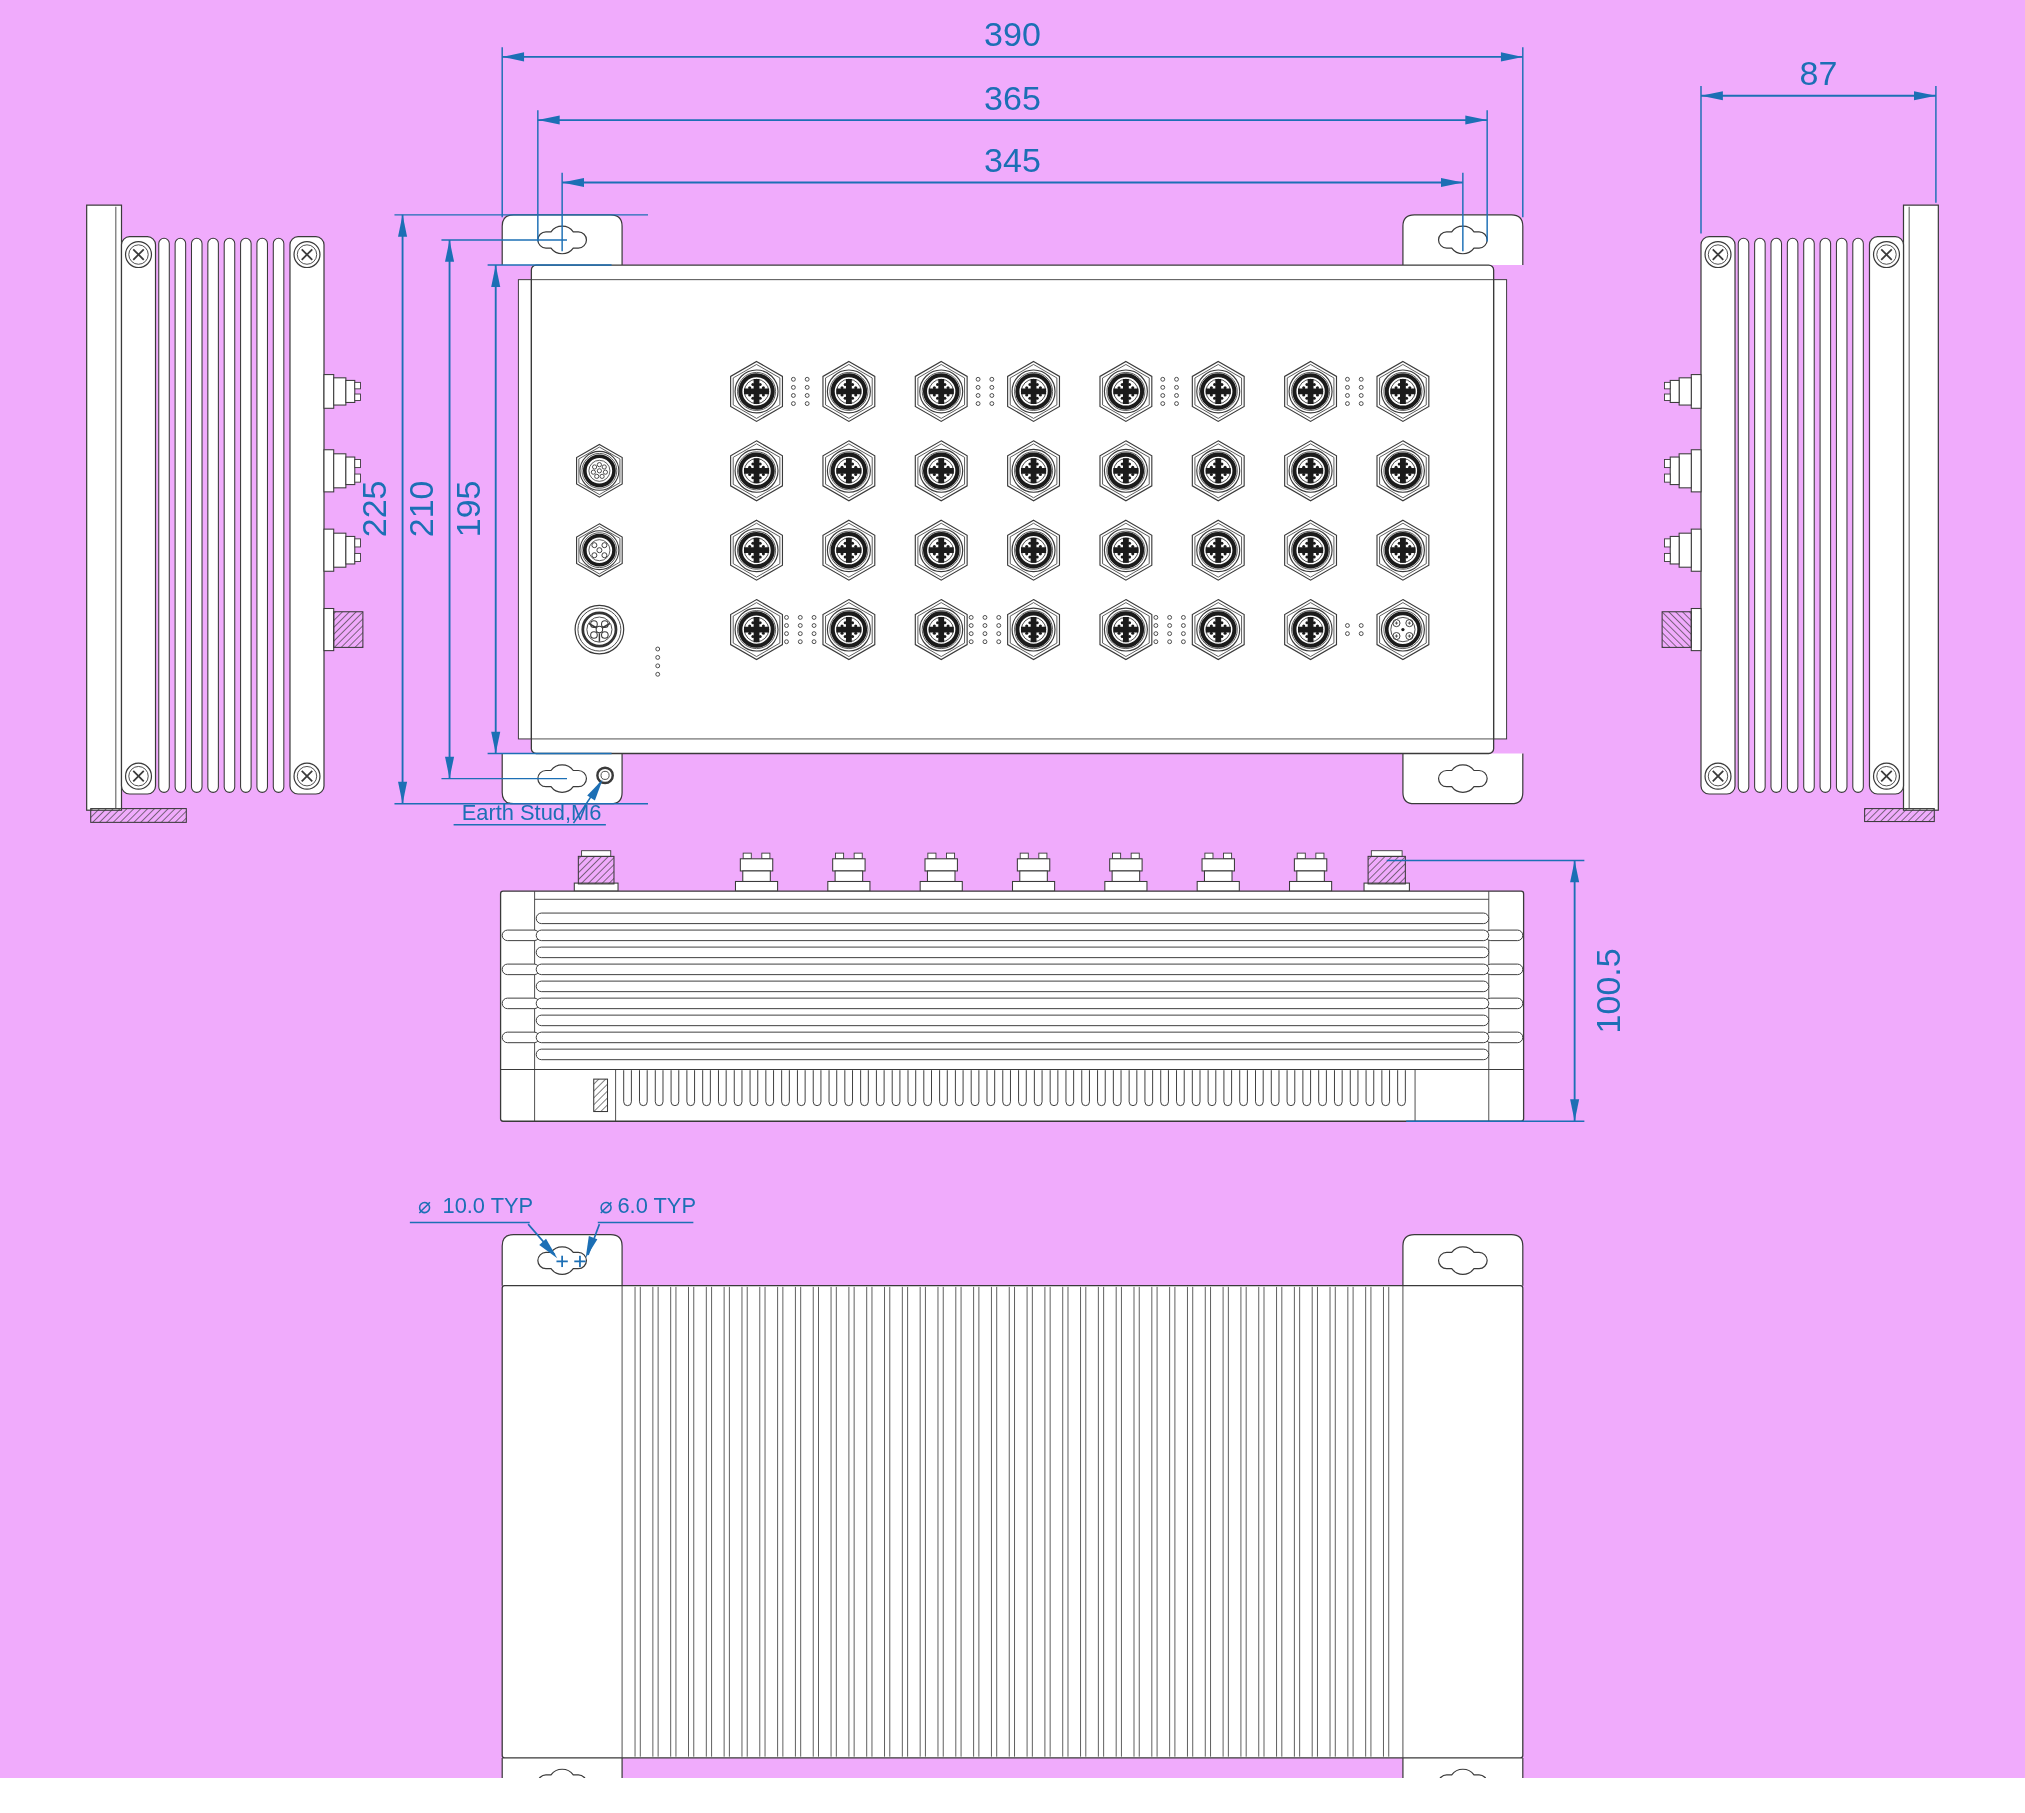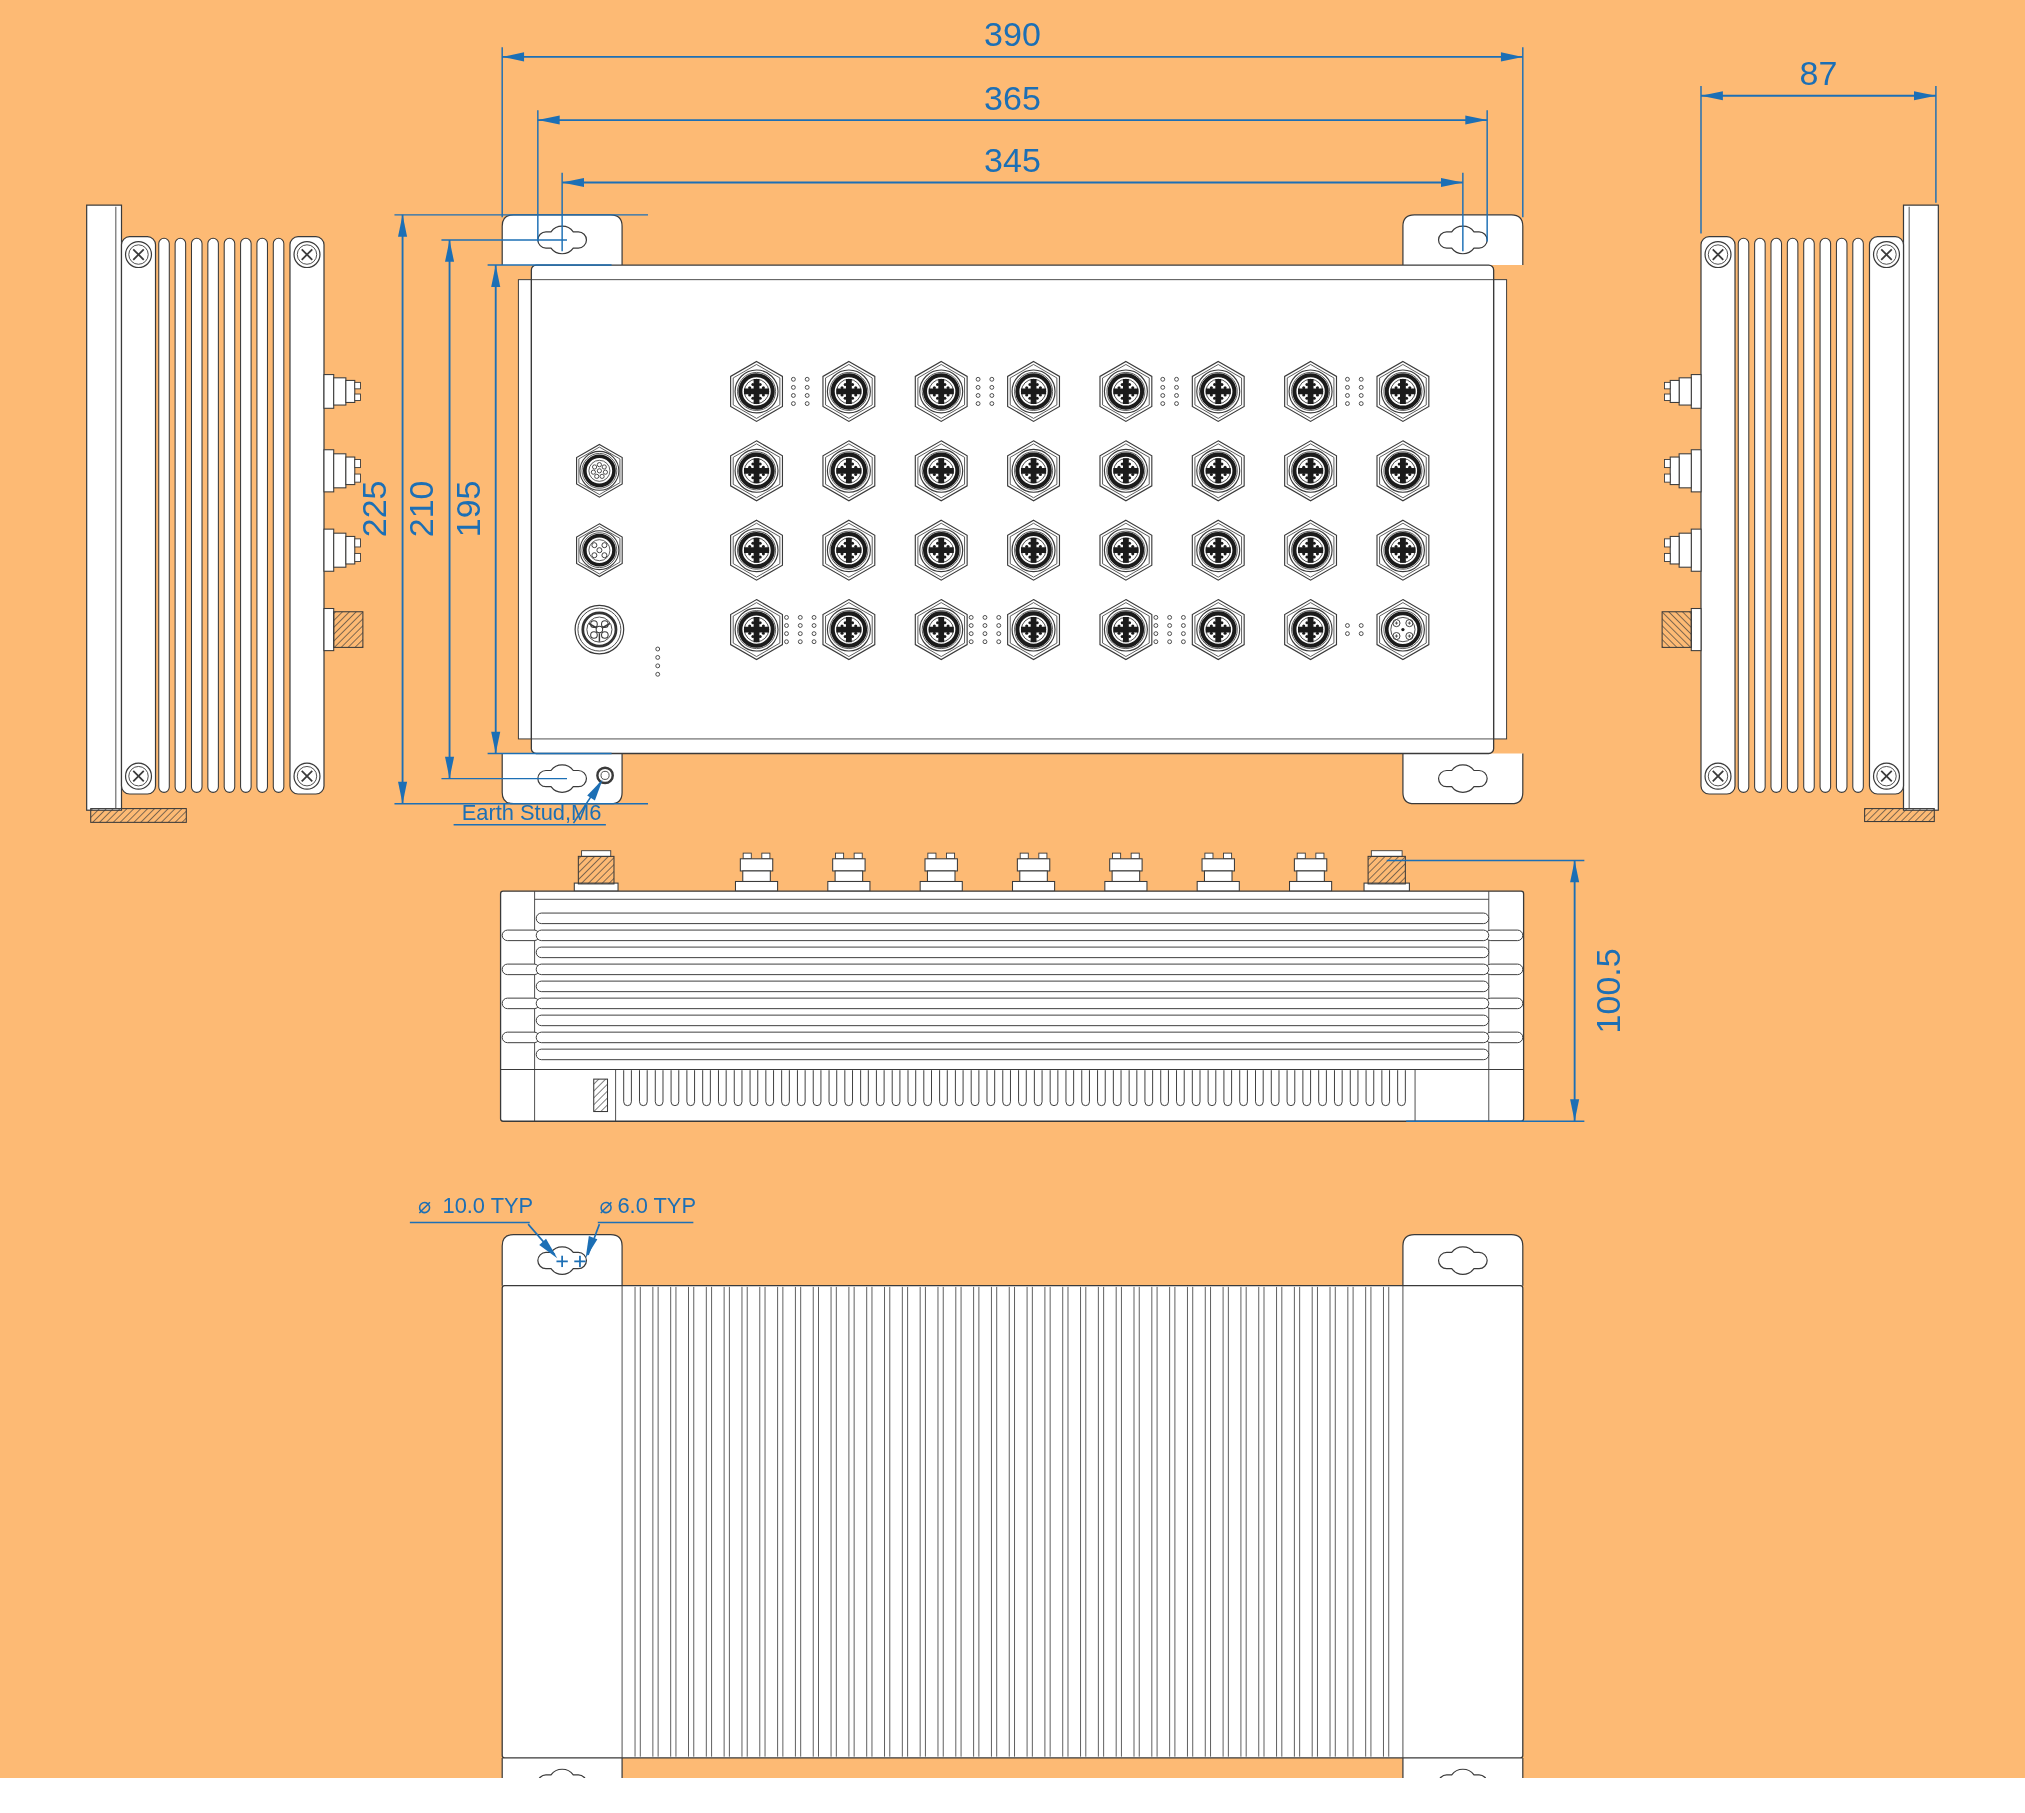--- a/index.html
+++ b/index.html
@@ -1,16 +1,16 @@
 <!DOCTYPE html>
 <html style="font-size:13px"><head>
 <meta charset="utf-8">
 <style>
   html,body{margin:0;padding:0;background:#ffffff;}
-  #stage{position:relative;width:2025px;height:1778px;background:#fdba74;overflow:hidden;}
+  #stage{position:relative;width:2025px;height:1778px;background:#f0abfc;overflow:hidden;}
   svg{display:block;}
   text{font-family:"Liberation Sans","DejaVu Sans",sans-serif;}
   .dim{font-size:42px;fill:#1c6fb5;}
   .note{font-size:27px;fill:#1c6fb5;}
 </style>
 </head>
 <body>
 
 <div id="stage">
 <svg id="svg" width="2025" height="1814" viewBox="0 0 2500 2239">

